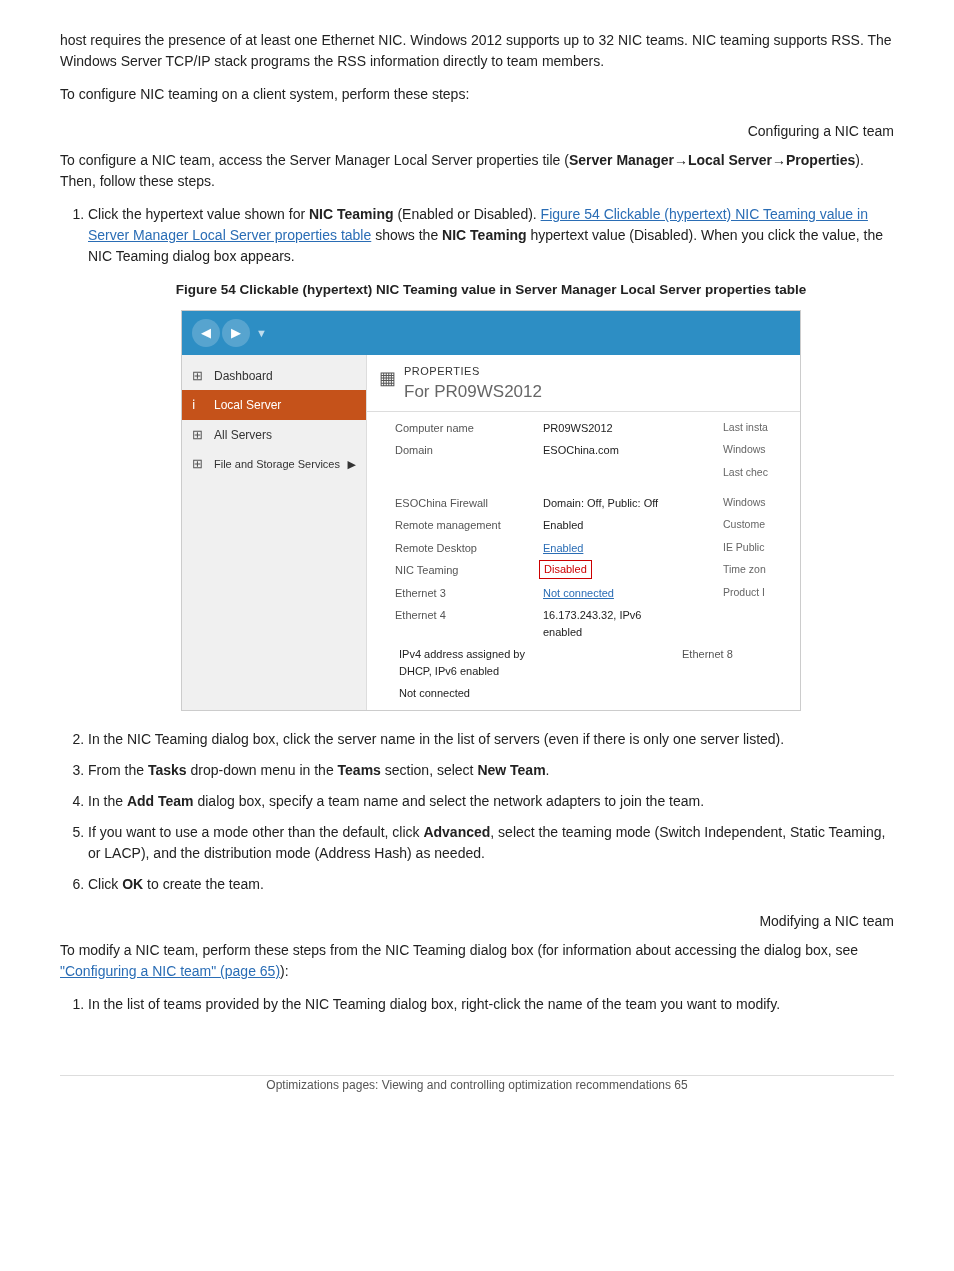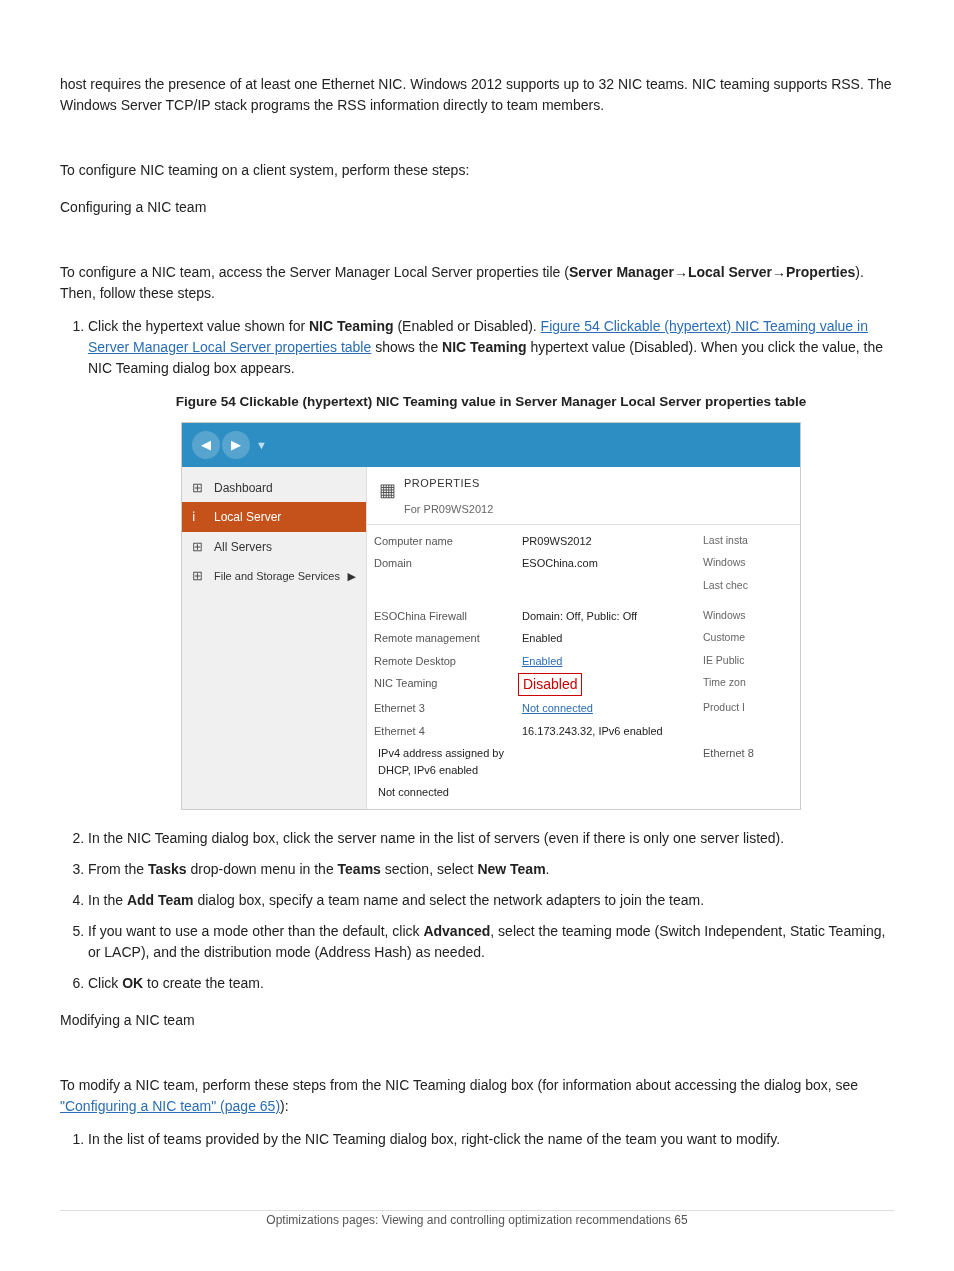--- a/index.html
+++ b/index.html
@@ -6,22 +6,22 @@
     body {
       font-family: 'Arial', sans-serif;
       font-size: 14px;
       color: #222;
       background: #fff;
       width: 954px;
       min-height: 1271px;
       padding: 30px 60px 40px 60px;
       line-height: 1.5;
     }
-    .para { margin-bottom: 12px; margin-top: 44px; }
-    .section-heading { font-weight: normal; font-size: 14px; margin: 16px 0 8px 0; }
+    .para { margin-bottom: 12px; }
+    .section-heading { font-weight: normal; font-size: 14px; margin: 16px 0 8px 0; text-align: right; }
     ol { margin: 0 0 12px 0; padding-left: 28px; }
     ol li { margin-bottom: 10px; }
     .figure-label {
       font-weight: bold;
       font-size: 13.5px;
       margin: 14px 0 6px 0;
       text-align: center;
       line-height: 1.4;
     }
     .figure-container {
@@ -106,32 +106,32 @@
       display: flex;
       align-items: flex-start;
       gap: 8px;
     }
     .prop-icon {
       font-size: 18px;
       color: #555;
       margin-top: 2px;
     }
     .prop-title { font-size: 11px; font-weight: normal; color: #333; letter-spacing: 0.5px; }
-    .prop-subtitle { font-size: 11px; color: #666; margin-top: 10px; }
+    .prop-subtitle { font-size: 17px; color: #666; }
     .sm-props-table {
-      padding: 6px 7px;
+      padding: 6px 28px;
       display: grid;
       grid-template-columns: 140px 1fr 90px;
       gap: 2px 4px;
       font-size: 11px;
     }
     .prop-label { color: #555; padding: 2px 0; }
     .prop-value { color: #222; padding: 2px 4px; }
     .prop-value.link { color: #2a7ae2; text-decoration: underline; }
-    .prop-extra { color: #666; padding: 2px 0; font-size: 10.5px; }
+    .prop-extra { color: #666; padding: 2px 0; font-size: 10.5px; margin-left: 41px; }
     .prop-spacer { grid-column: 1 / -1; height: 6px; }
 
     .footer-text {
       margin-top: 60px;
       text-align: center;
       font-size: 12px;
       color: #555;
       border-top: 1px solid #ddd;
     }
     a { color: #2a6db5; }
@@ -222,21 +222,21 @@
 
             <span class="prop-label">Remote management</span>
             <span class="prop-value">Enabled</span>
             <span class="prop-extra">Custome</span>
 
             <span class="prop-label">Remote Desktop</span>
             <span class="prop-value link" style="color:#2a6db5;text-decoration:underline;cursor:pointer;">Enabled</span>
             <span class="prop-extra">IE Public</span>
 
             <span class="prop-label">NIC Teaming</span>
-            <span style="display:inline-block;border:1.5px solid #cc0000;color:#cc0000;background:#fff;padding:0 4px;font-size:14px;cursor:pointer;width:fit-content;align-self:start;">Disabled</span>
+            <span style="display:inline-block;border:1.5px solid #cc0000;color:#cc0000;background:#fff;padding:0 4px;font-size:11px;cursor:pointer;width:fit-content;align-self:start;">Disabled</span>
             <span class="prop-extra">Time zon</span>
 
             <span class="prop-label">Ethernet 3</span>
             <span class="prop-value" style="color:#2a6db5;text-decoration:underline;">Not connected</span>
             <span class="prop-extra">Product I</span>
 
             <span class="prop-label">Ethernet 4</span>
             <span class="prop-value">16.173.243.32, IPv6 enabled</span>
             <span class="prop-extra"></span>
 

